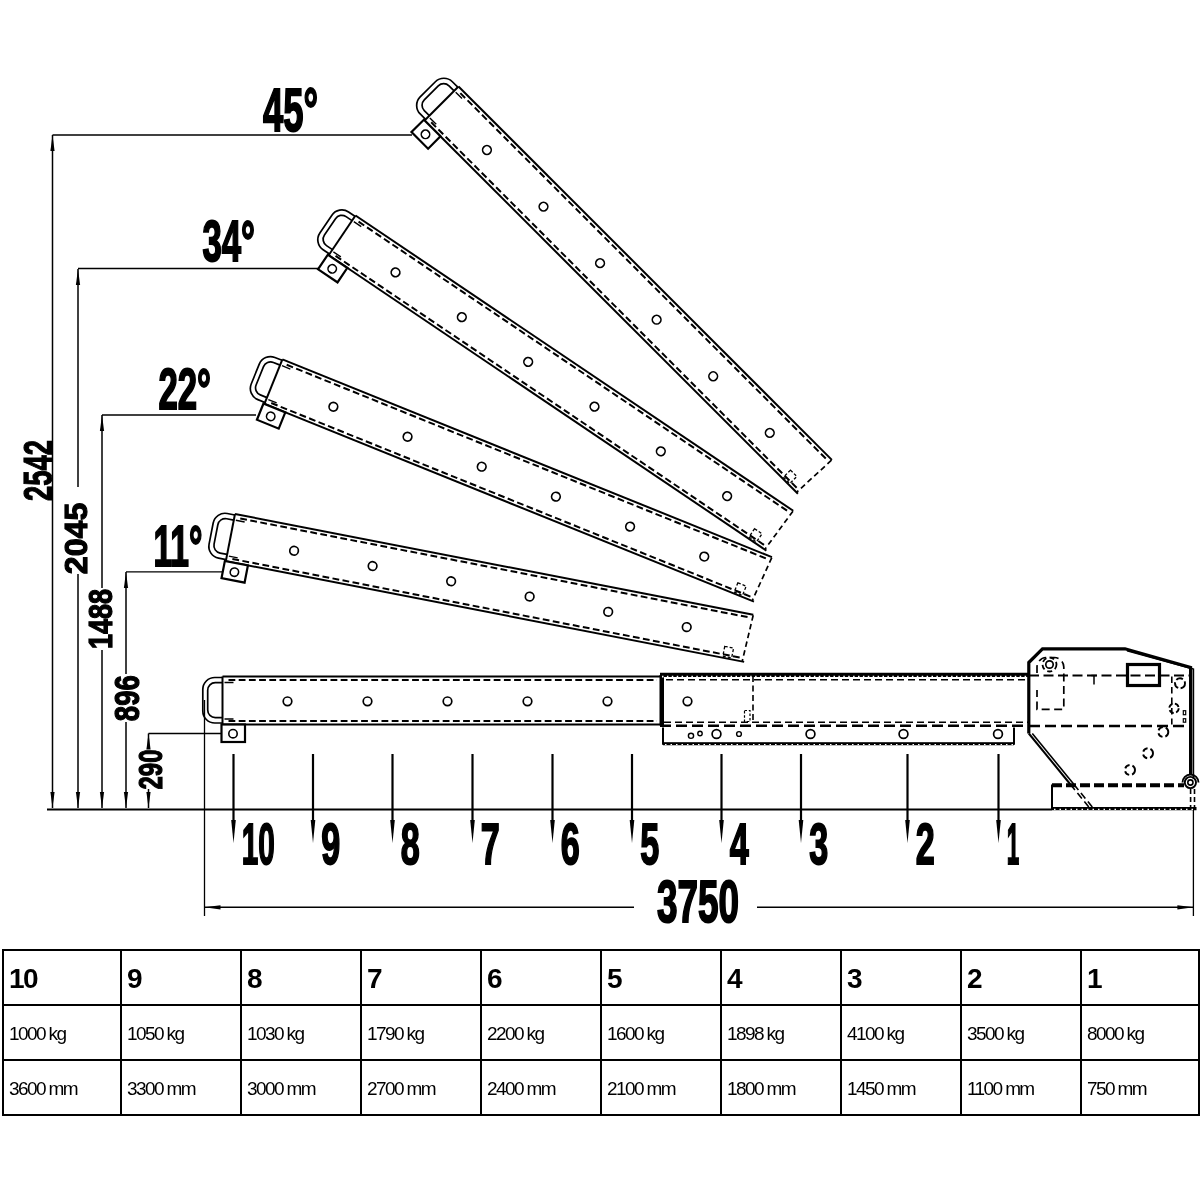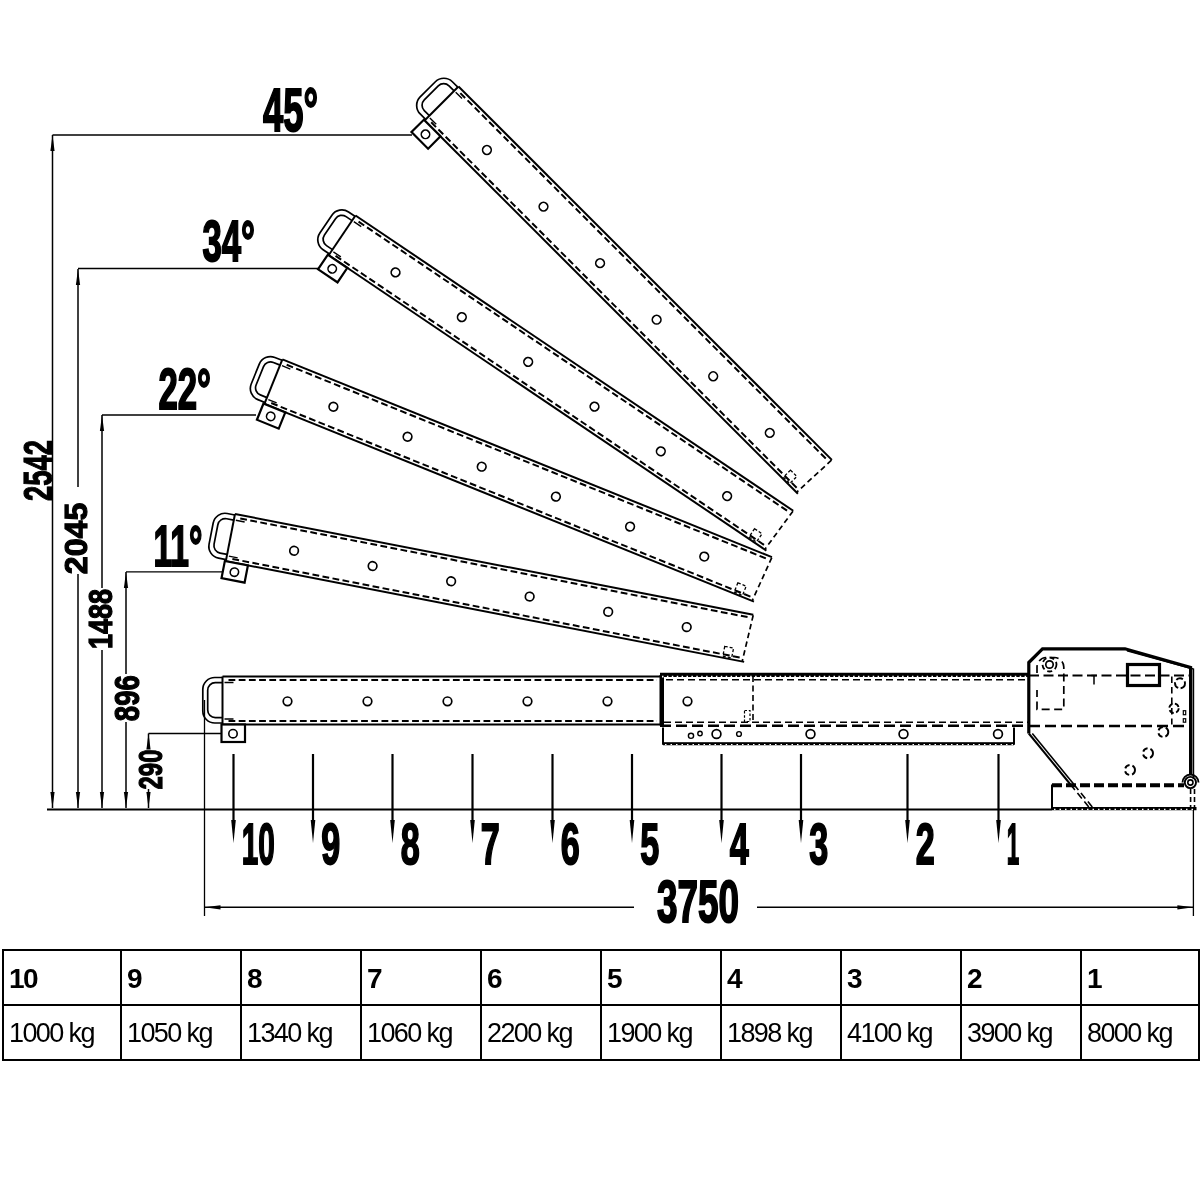--- a/index.html
+++ b/index.html
@@ -1,20 +1,20 @@
 <!DOCTYPE html>
 <html><head>
 <meta charset="utf-8">
 <style>
 html,body { margin:0; padding:0; background:#fff; width:1200px; height:1200px; }
 body { font-family: "Liberation Sans", sans-serif; position:relative; }
 svg { position:absolute; left:0; top:0; }
 table { position:absolute; left:2px; top:949px; width:1196px; border-collapse:collapse; table-layout:fixed; }
 col { width:120px; } col.e { width:118px; }
-td { border:2px solid #000; height:50px; padding:3px 0 0 5px; font-size:27px; letter-spacing:-1.6px; color:#000; }
+td { border:2px solid #000; height:50px; padding:3px 0 0 5px; font-size:19px; letter-spacing:-1.6px; color:#000; }
 tr.h td { font-weight:bold; font-size:28px; height:49.5px; }
 </style>
 </head>
 <body>
 <svg width="1200" height="1200" viewBox="0 0 1200 1200" font-family="Liberation Sans, sans-serif">
 <rect x="0" y="0" width="1200" height="1200" fill="#ffffff"></rect>
 
 <g>
 <path d="M52.5,135 V808" stroke="#000" stroke-width="1.5" fill="none"></path>
 <polygon points="50.4,151 54.6,151 52.5,135" fill="#000"></polygon>
@@ -365,24 +365,36 @@
         <td>5</td>
         <td>4</td>
         <td>3</td>
         <td>2</td>
         <td>1</td>
       </tr>
 
 <tr>
         <td>1000 kg</td>
         <td>1050 kg</td>
-        <td>1340 kg</td>
-        <td>1060 kg</td>
+        <td>1030 kg</td>
+        <td>1790 kg</td>
         <td>2200 kg</td>
-        <td>1900 kg</td>
+        <td>1600 kg</td>
         <td>1898 kg</td>
         <td>4100 kg</td>
-        <td>3900 kg</td>
+        <td>3500 kg</td>
         <td>8000 kg</td>
       </tr>
 
+<tr>
+        <td>3600 mm</td>
+        <td>3300 mm</td>
+        <td>3000 mm</td>
+        <td>2700 mm</td>
+        <td>2400 mm</td>
+        <td>2100 mm</td>
+        <td>1800 mm</td>
+        <td>1450 mm</td>
+        <td>1100 mm</td>
+        <td>750 mm</td>
+      </tr>
 </tbody>
   </table>
 
 </body></html>

